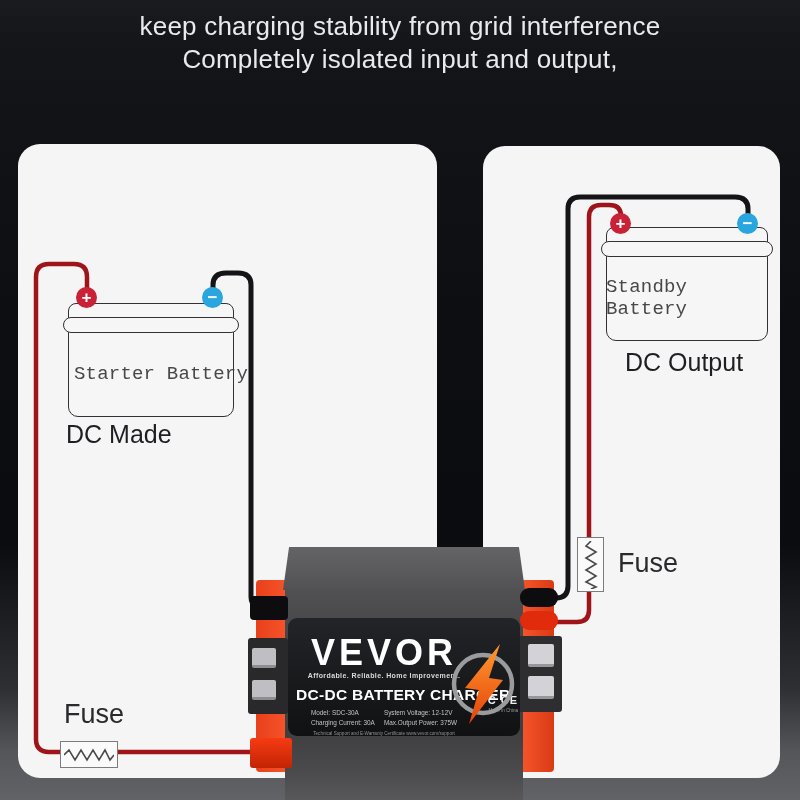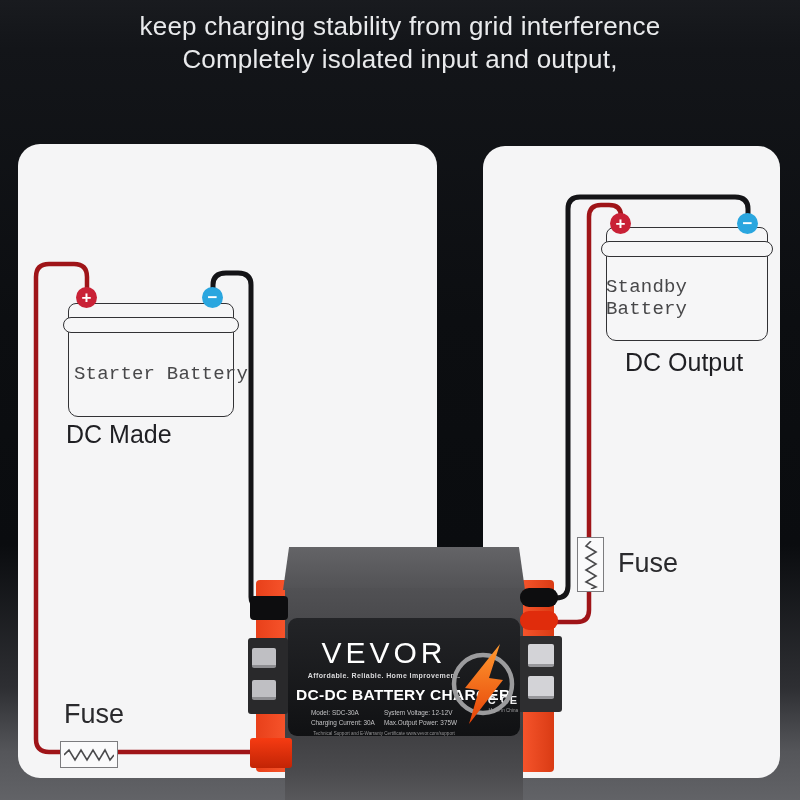--- a/index.html
+++ b/index.html
@@ -46,21 +46,21 @@
   .tblock-left{left:0;top:94px;width:40px;height:76px;}
   .tblock-right{left:270px;top:92px;width:44px;height:76px;background:#2e2e30;}
   .ttab{background:#bfbfc3;border-radius:2px;border-bottom:3px solid #8e8e92;}
   .tscrew{background:#d3d3d7;border-radius:2px;border-bottom:3px solid #97979b;}
   .conn-black{background:#0d0d0f;border-radius:4px;}
   .conn-red{border-radius:3px;}
   
   .dev-panel{left:40px;top:74px;width:232px;height:118px;border-radius:9px;
              background:linear-gradient(180deg,#232427,#101113);overflow:hidden;}
   .brand-block{left:8px;top:20px;width:176px;text-align:center;color:#fff;}
-  .brand{font-size:30px;line-height:30px;font-weight:normal;letter-spacing:4px;}
+  .brand{font-size:36px;line-height:30px;font-weight:bold;letter-spacing:4px;}
   .tagline{font-size:7px;margin-top:4px;color:#dadadc;font-weight:bold;letter-spacing:.4px;}
   .product{font-size:15.5px;font-weight:bold;margin-top:7px;letter-spacing:.3px;white-space:nowrap;}
   .specs{display:flex;justify-content:center;gap:9px;margin-top:4px;text-align:left;
          font-size:6.4px;line-height:1.5;color:#c3c3c5;}
   .support{font-size:4.6px;margin-top:4px;color:#939395;white-space:nowrap;}
   .certs{left:192px;top:76px;color:#ededee;text-align:left;}
   .cert-row{font-size:11px;font-weight:bold;letter-spacing:1px;white-space:nowrap;}
   .made-in{font-size:4.6px;color:#9a9a9c;margin-top:2px;text-align:right;}
   .emblem{left:155px;top:23px;width:80px;height:86px;}
 </style>

